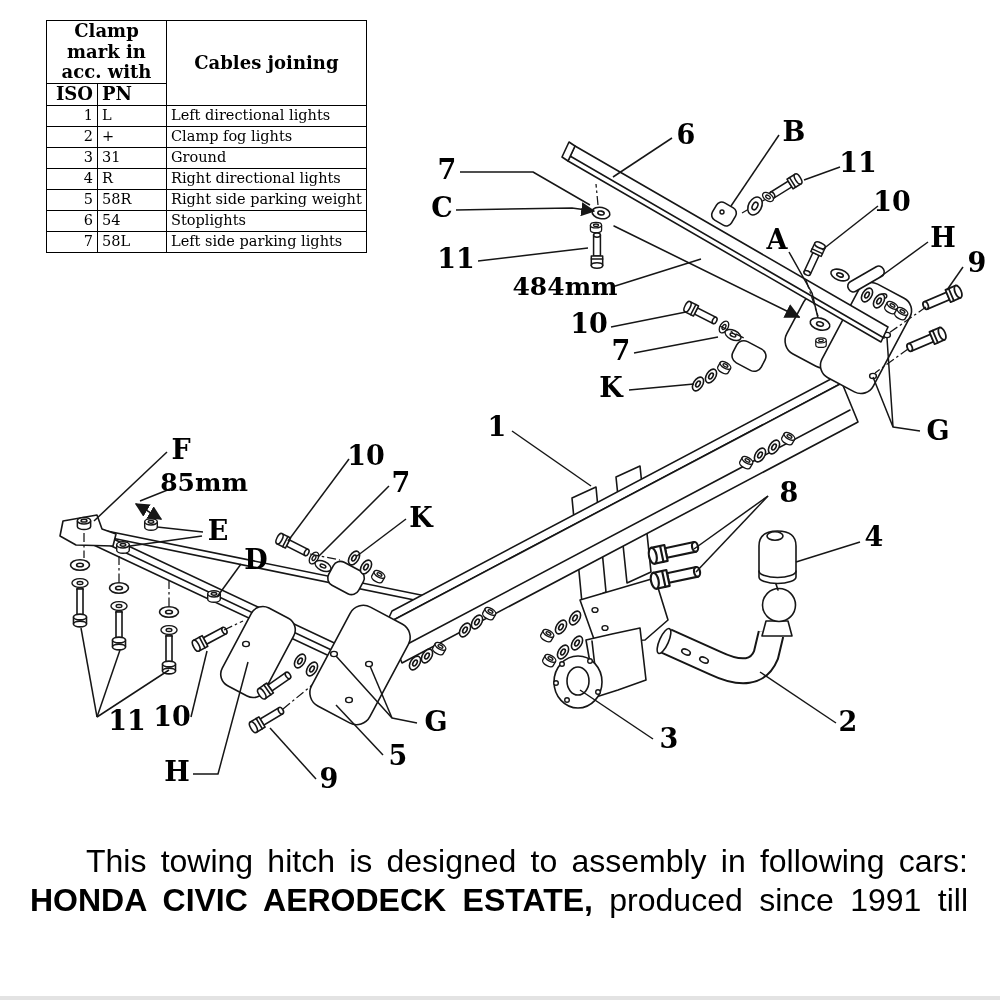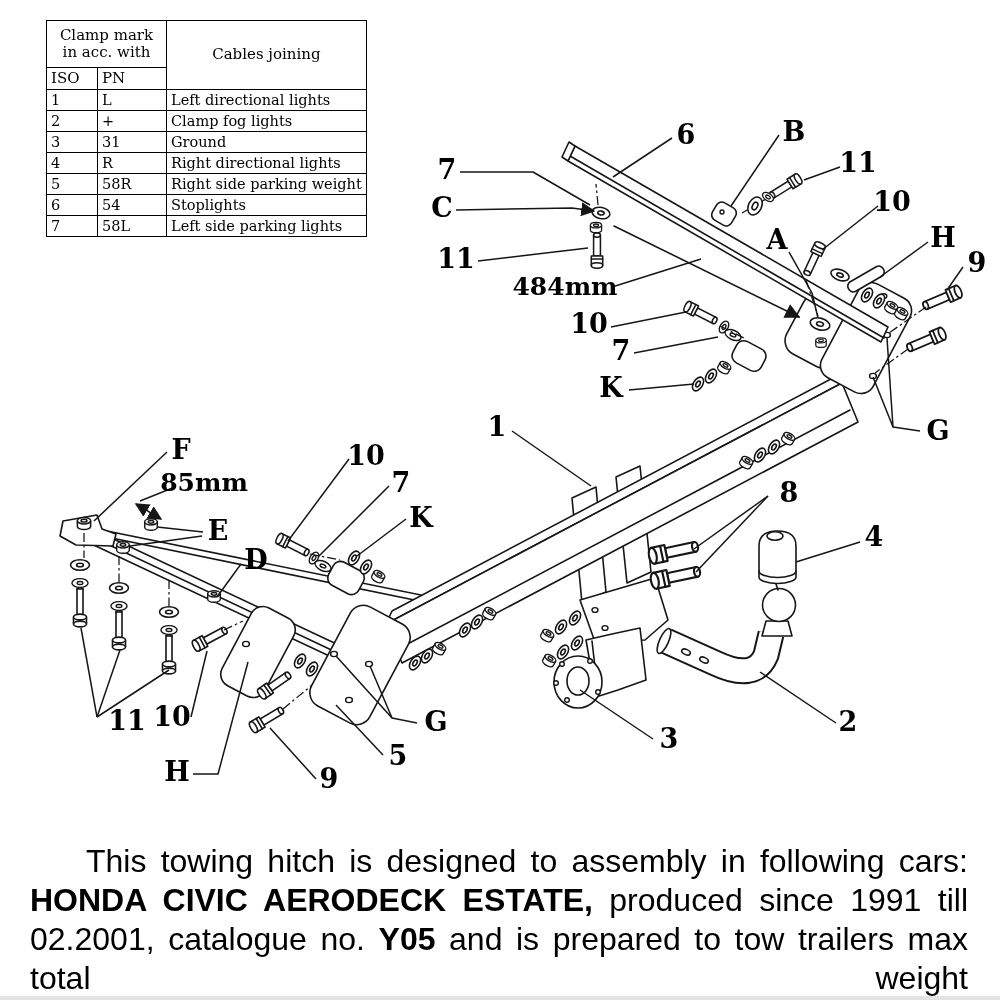--- a/index.html
+++ b/index.html
@@ -2,22 +2,22 @@
 <html><head>
 <meta charset="utf-8">
 <style>
   html,body{margin:0;padding:0;background:#fff;}
   body{width:1000px;height:1000px;position:relative;overflow:hidden;color:#000;}
 
   
   .clamp-table{position:absolute;left:46px;top:20px;border-collapse:collapse;
     font-family:"DejaVu Serif",serif;background:#fff;}
   .clamp-table td{border:1.9px solid #000;padding:0 4px;height:20px;font-size:14.5px;line-height:1.15;}
-  .clamp-table .hdr{font-weight:normal;text-align:center;font-size:15px;}
-  .clamp-table .c-iso{width:42px;text-align:left;}
+  .clamp-table .hdr{font-weight:bold;text-align:center;font-size:18px;}
+  .clamp-table .c-iso{width:42px;text-align:right;}
   .clamp-table .c-pn{width:60px;text-align:left;}
   .clamp-table .c-cab{width:182px;text-align:left;white-space:nowrap;}
   .clamp-table .clamphdr{width:110px;height:44px;}
   .clamp-table .cabhdr{height:68px;margin-left:32px;}
 
   
   .footer{position:absolute;left:30px;top:842px;width:938px;
     font-family:Liberation Sans, sans-serif;font-size:32px;line-height:39px;}
   .fl{text-align:justify;text-align-last:justify;white-space:normal;}
   .fl.first{text-indent:56px;}
@@ -415,21 +415,18 @@
 </tbody>
   </table>
 
 <div class="footer">
   <div class="fl first">
     <span>This towing hitch is designed to assembly in following cars:</span>
   </div>
   <div class="fl">
     <span class="b">HONDA CIVIC AERODECK ESTATE,</span><span> produced since 1991 till</span>
   </div>
-  <div class="fl">
-    <span>02.2001, catalogue no. </span><span class="b">Y05</span><span> and is prepared to tow trailers max total weight</span>
-  </div>
   <div class="fl last">
     
   </div>
 </div>
 
 <div class="bottom-strip"></div>
 
 </body></html>

